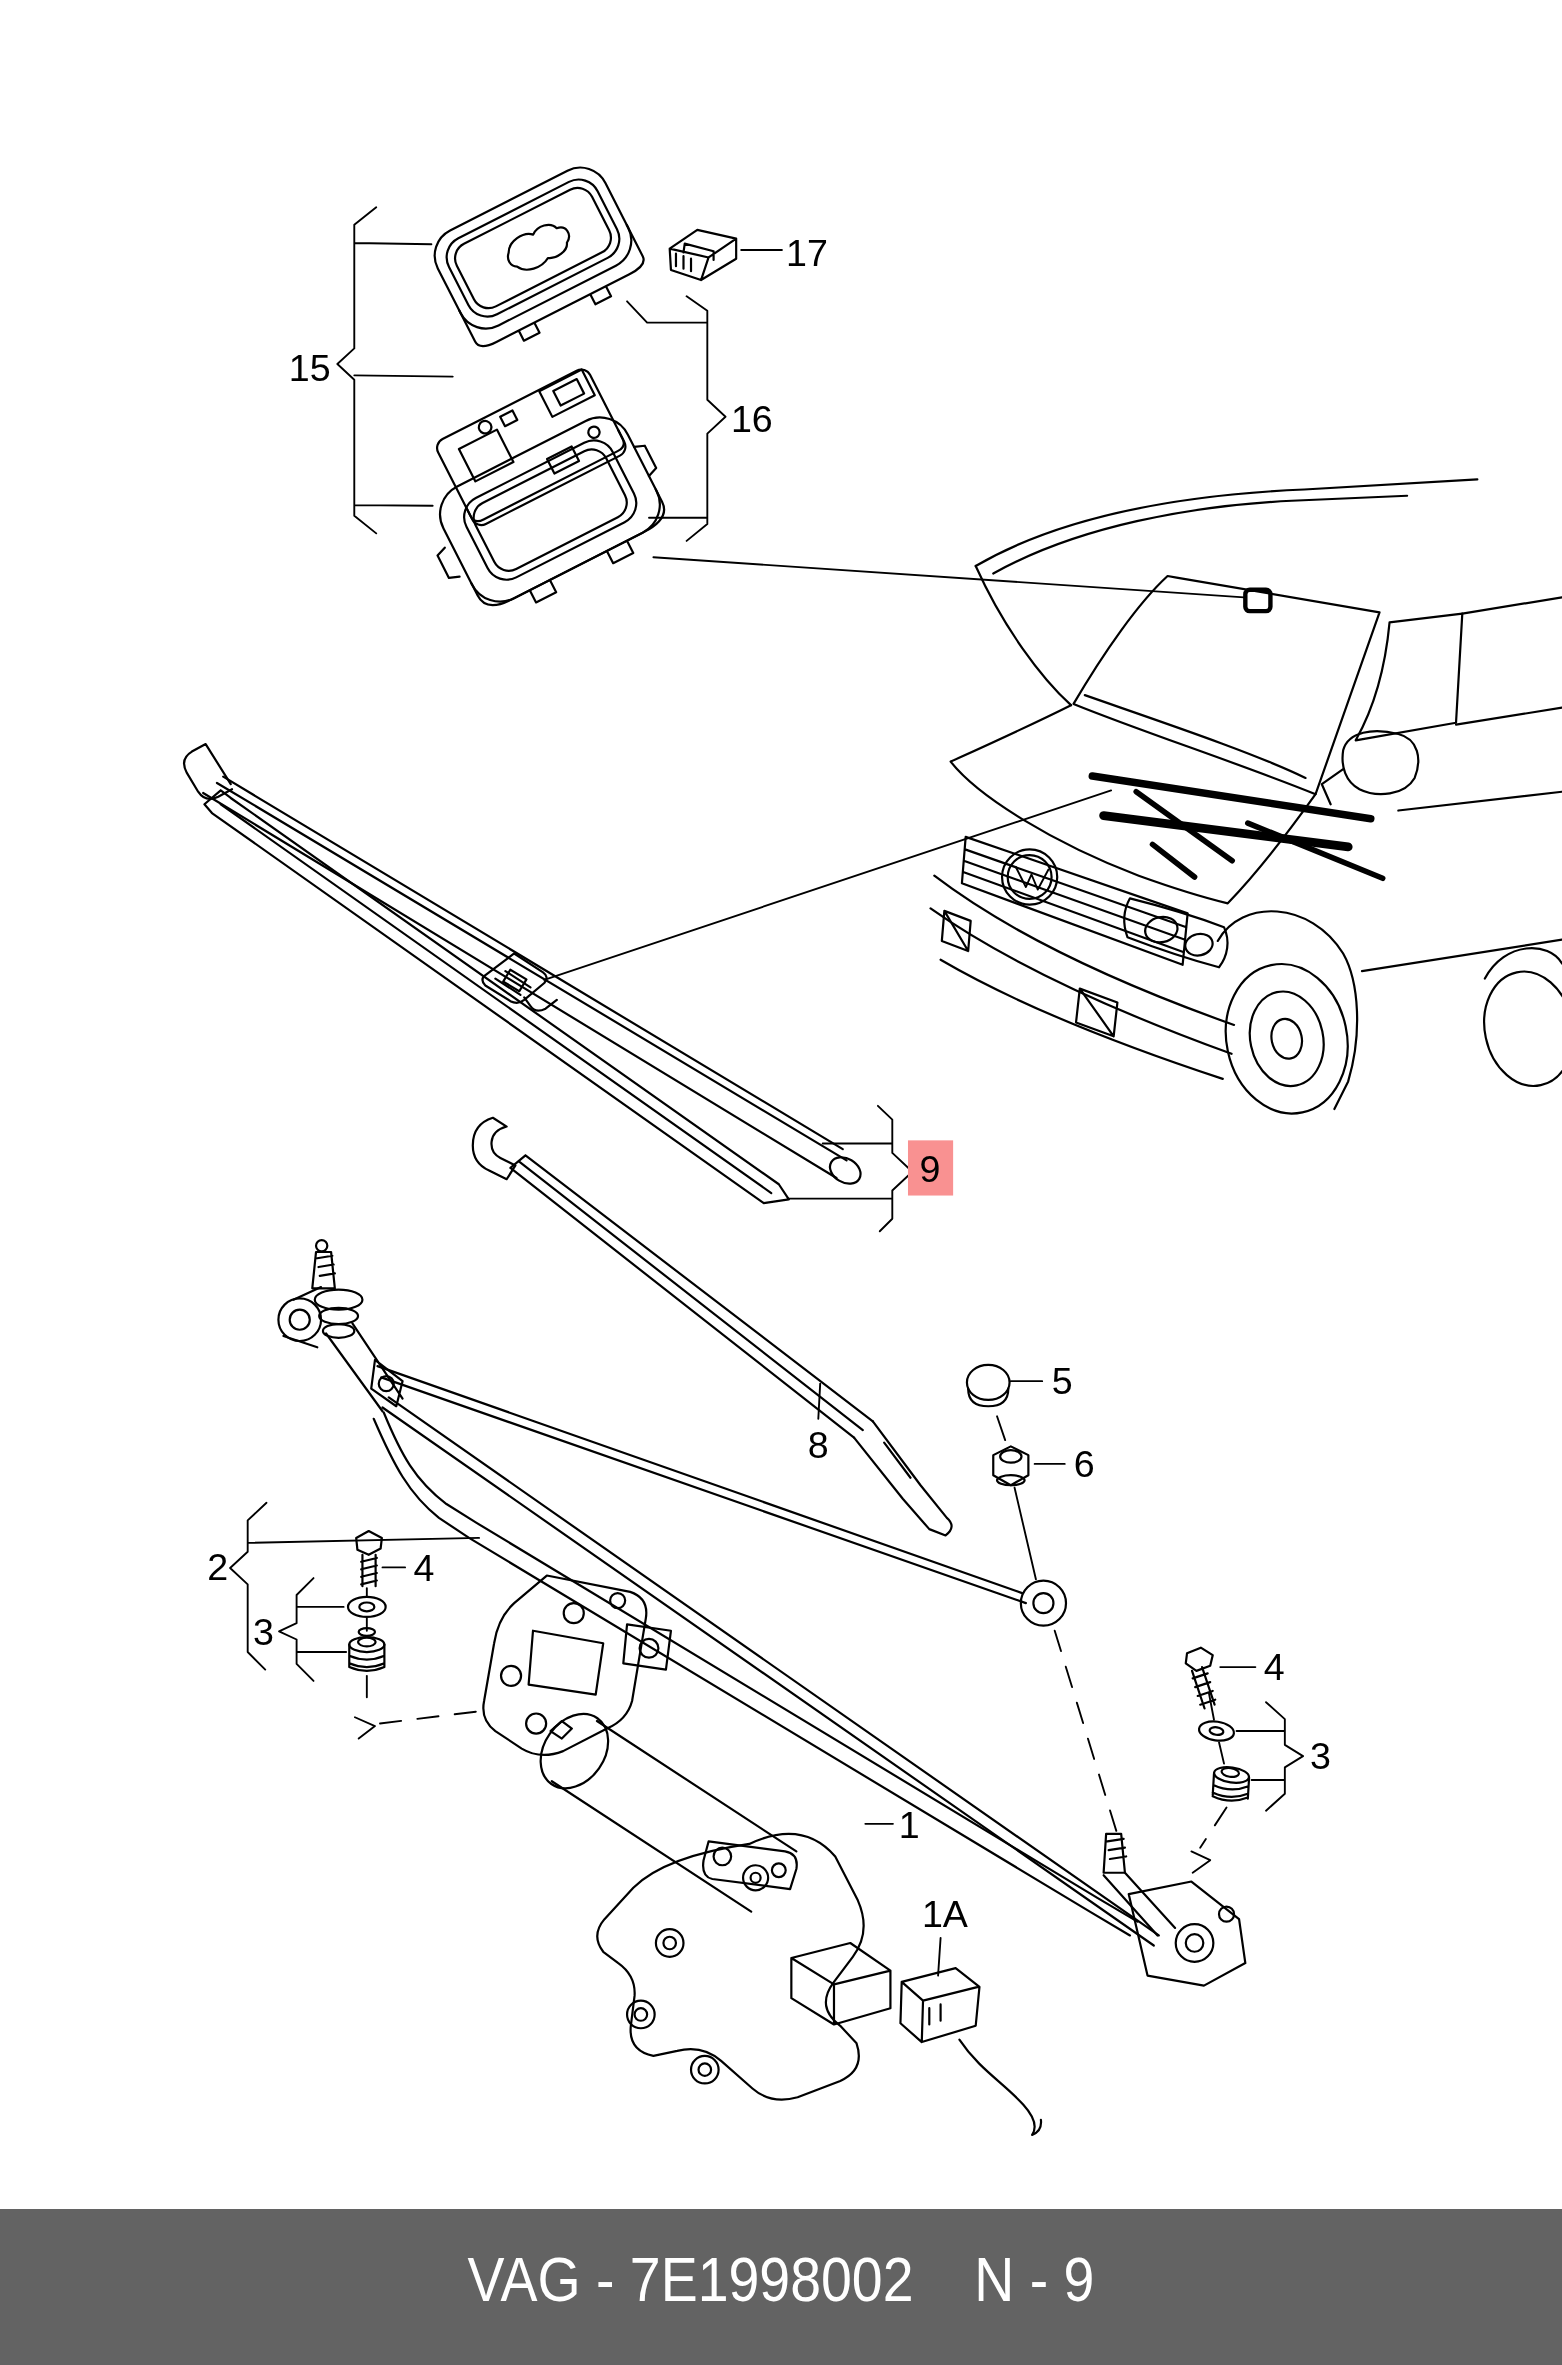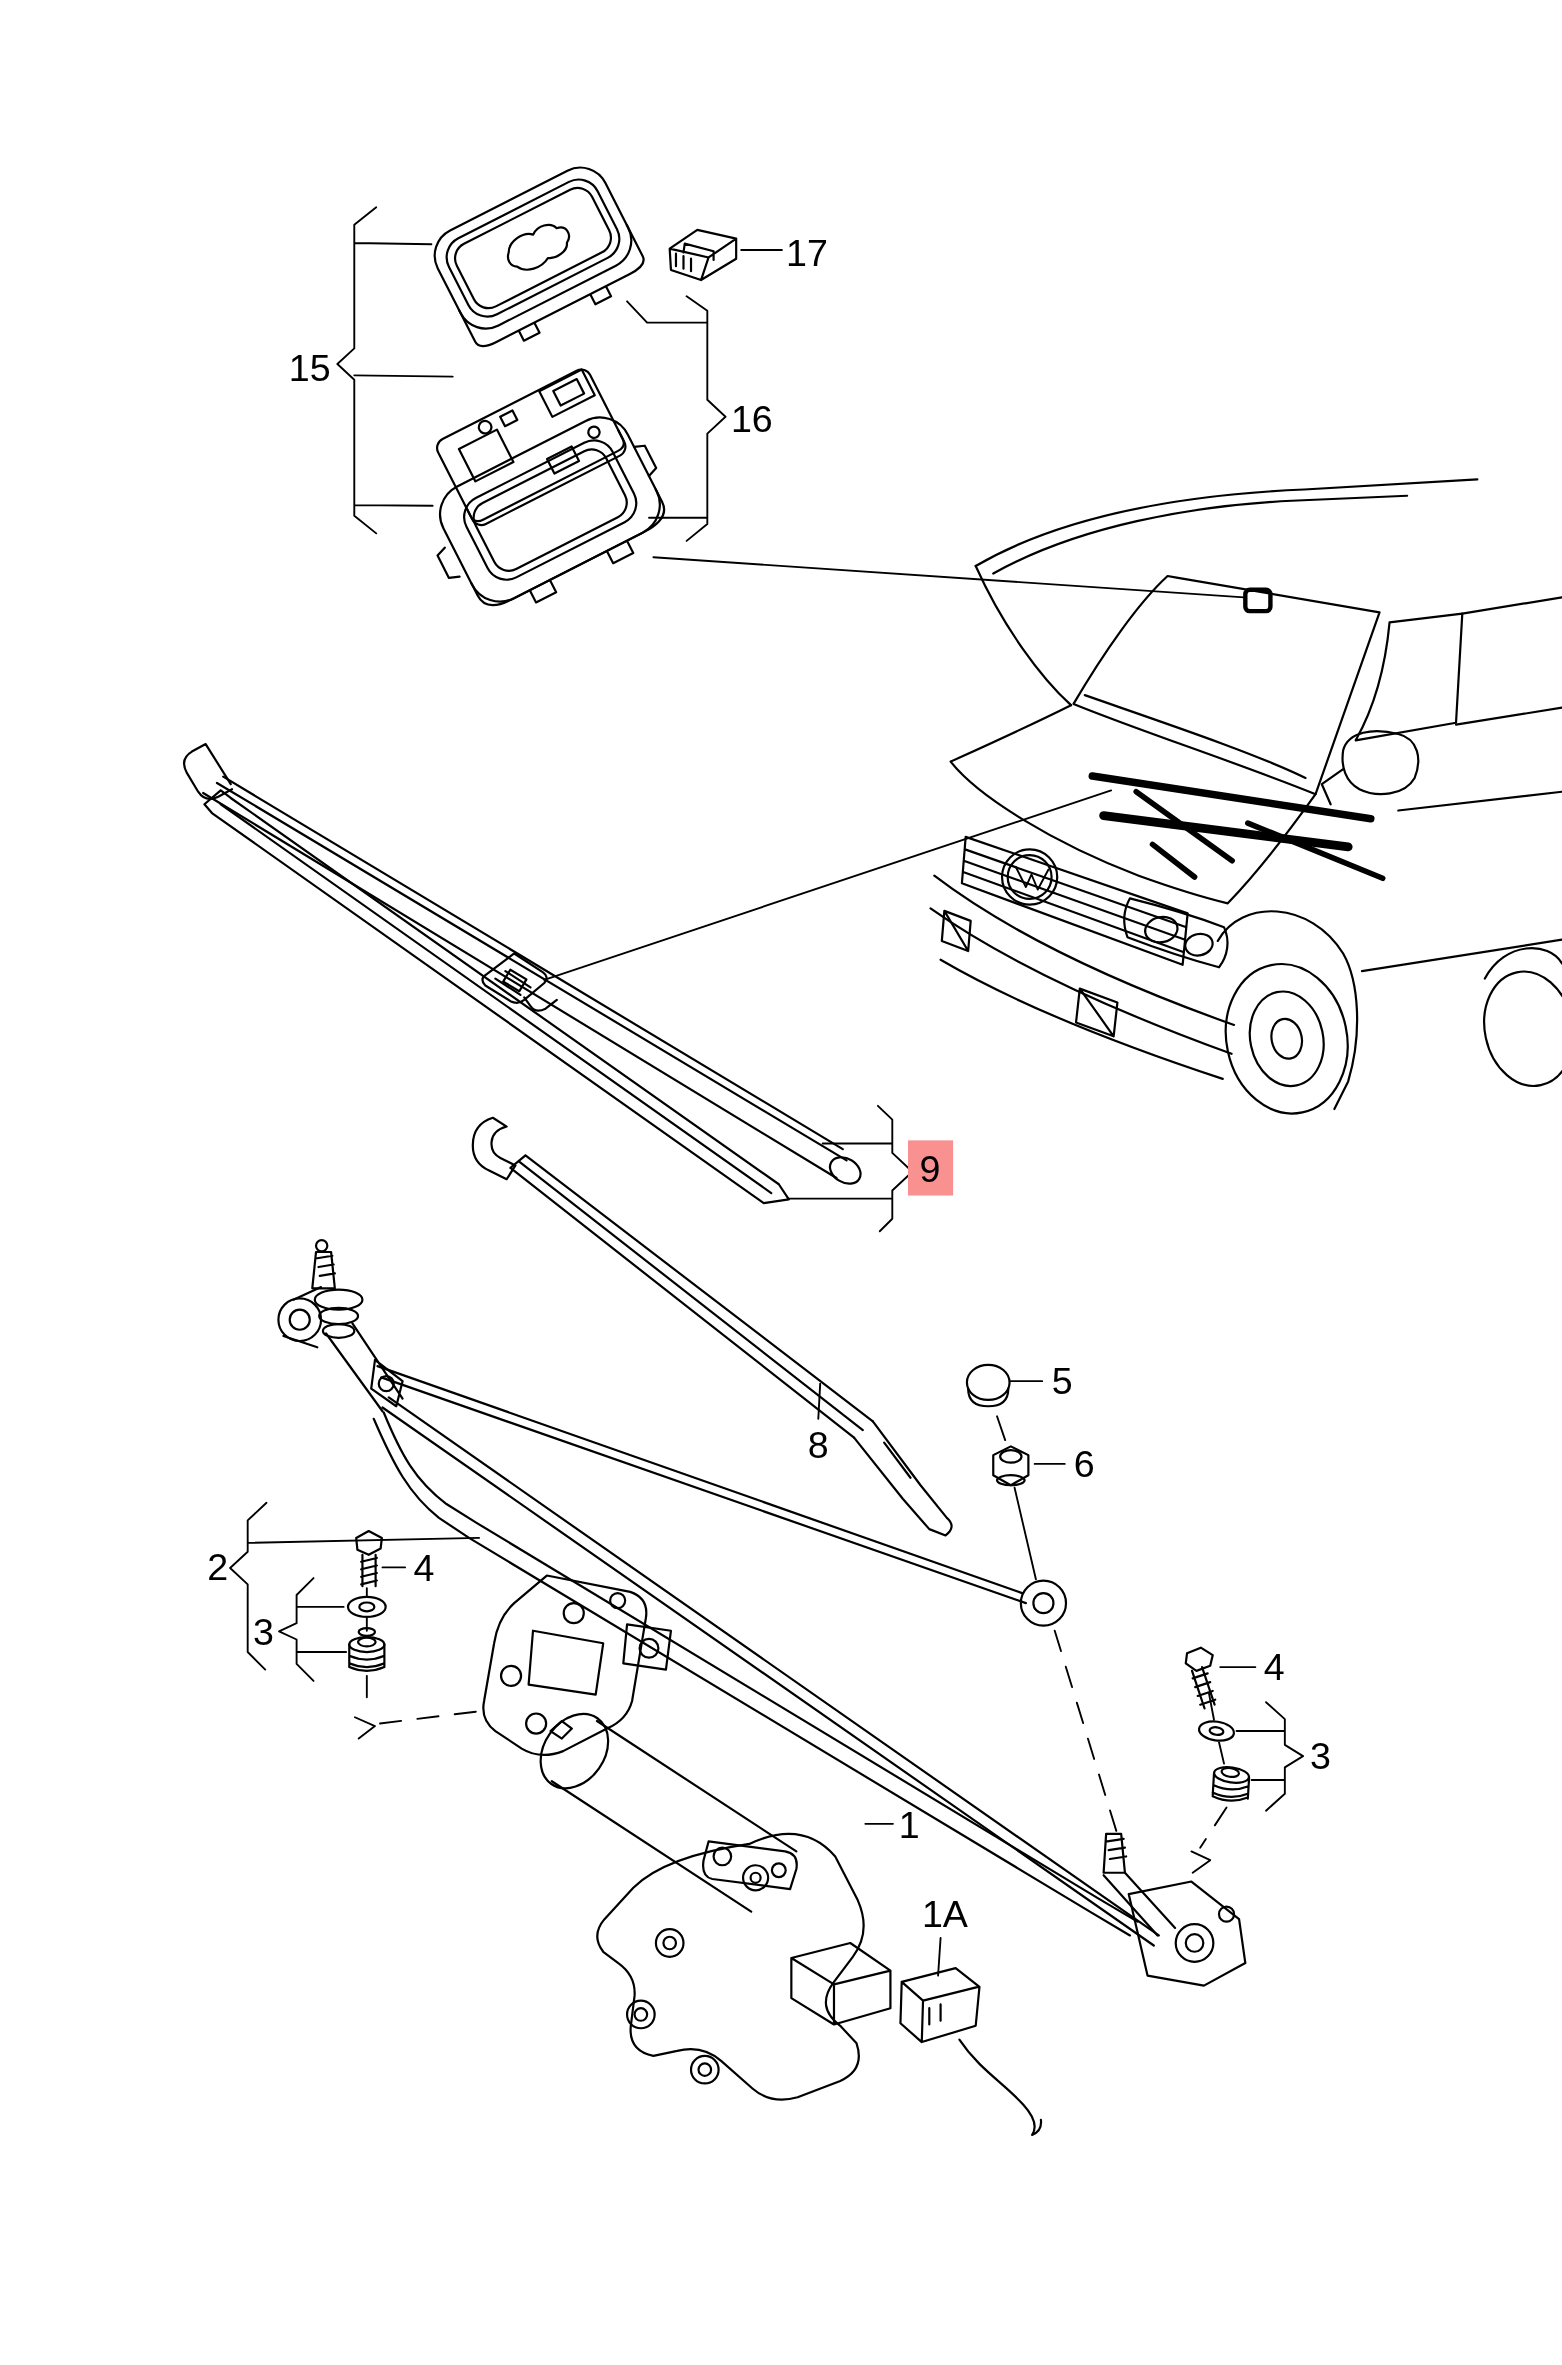--- a/index.html
+++ b/index.html
@@ -247,14 +247,20 @@
     <text class="lbl" x="347" y="2519">2</text>
     <text class="lbl" x="420" y="2622">3</text>
     <text class="lbl" x="676" y="2520">4</text>
     <text class="lbl" x="2032" y="2678">4</text>
     <text class="lbl" x="2106" y="2820">3</text>
     <text class="lbl" x="1450" y="2930">1</text>
     <text class="lbl" x="1507" y="3072">1A</text>
   </g>
 </svg>
 
+<div id="footer">
+  <div class="row">
+    <span>VAG - 7E1998002</span>
+    <span>N - 9</span>
+  </div>
 </div>
+</div>
 
 
 </body></html>

